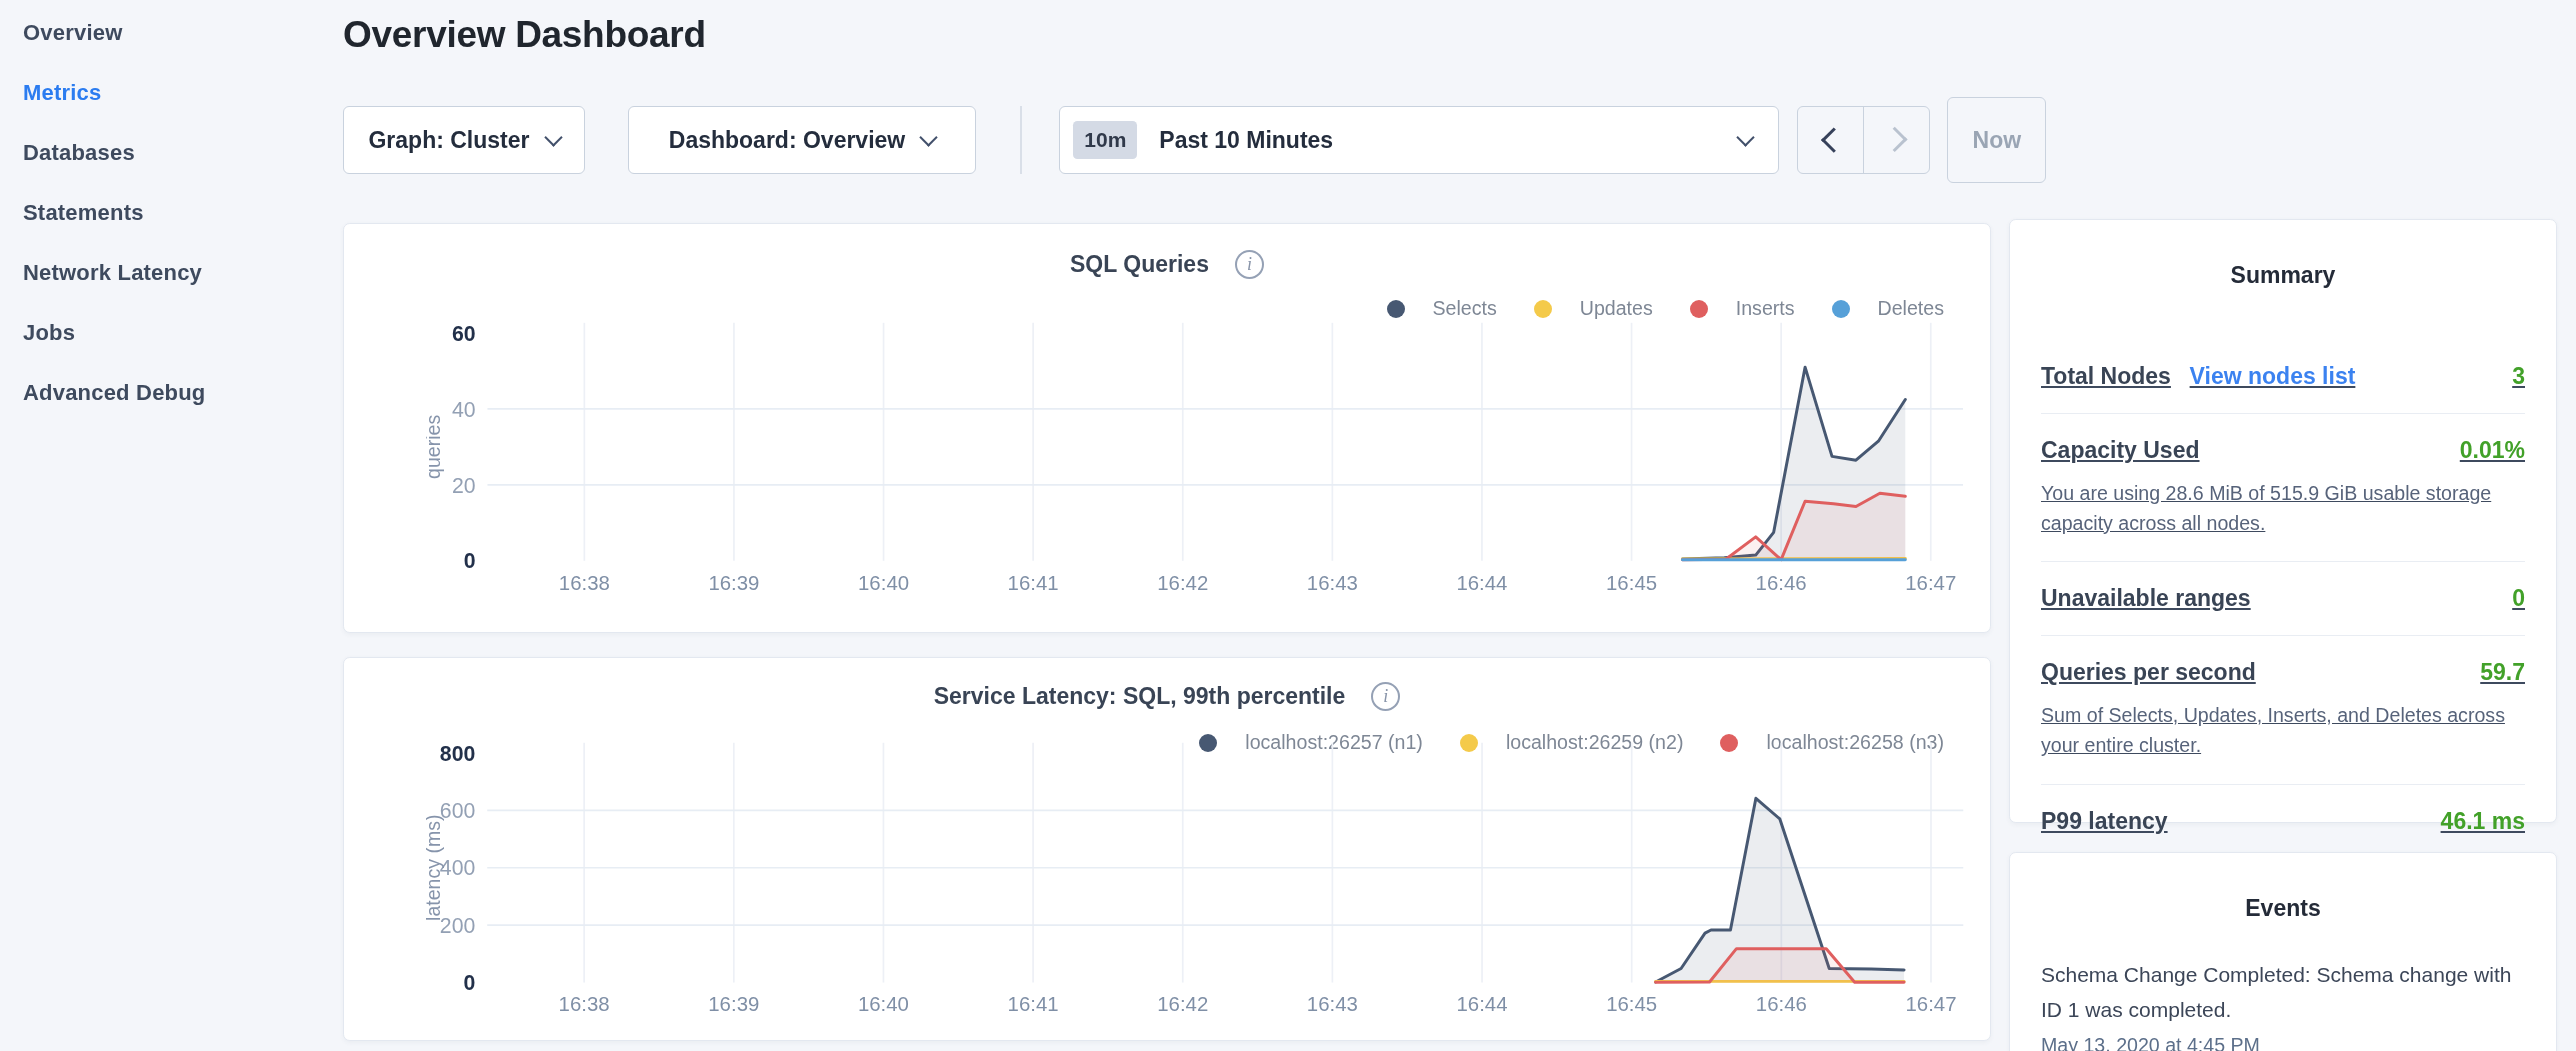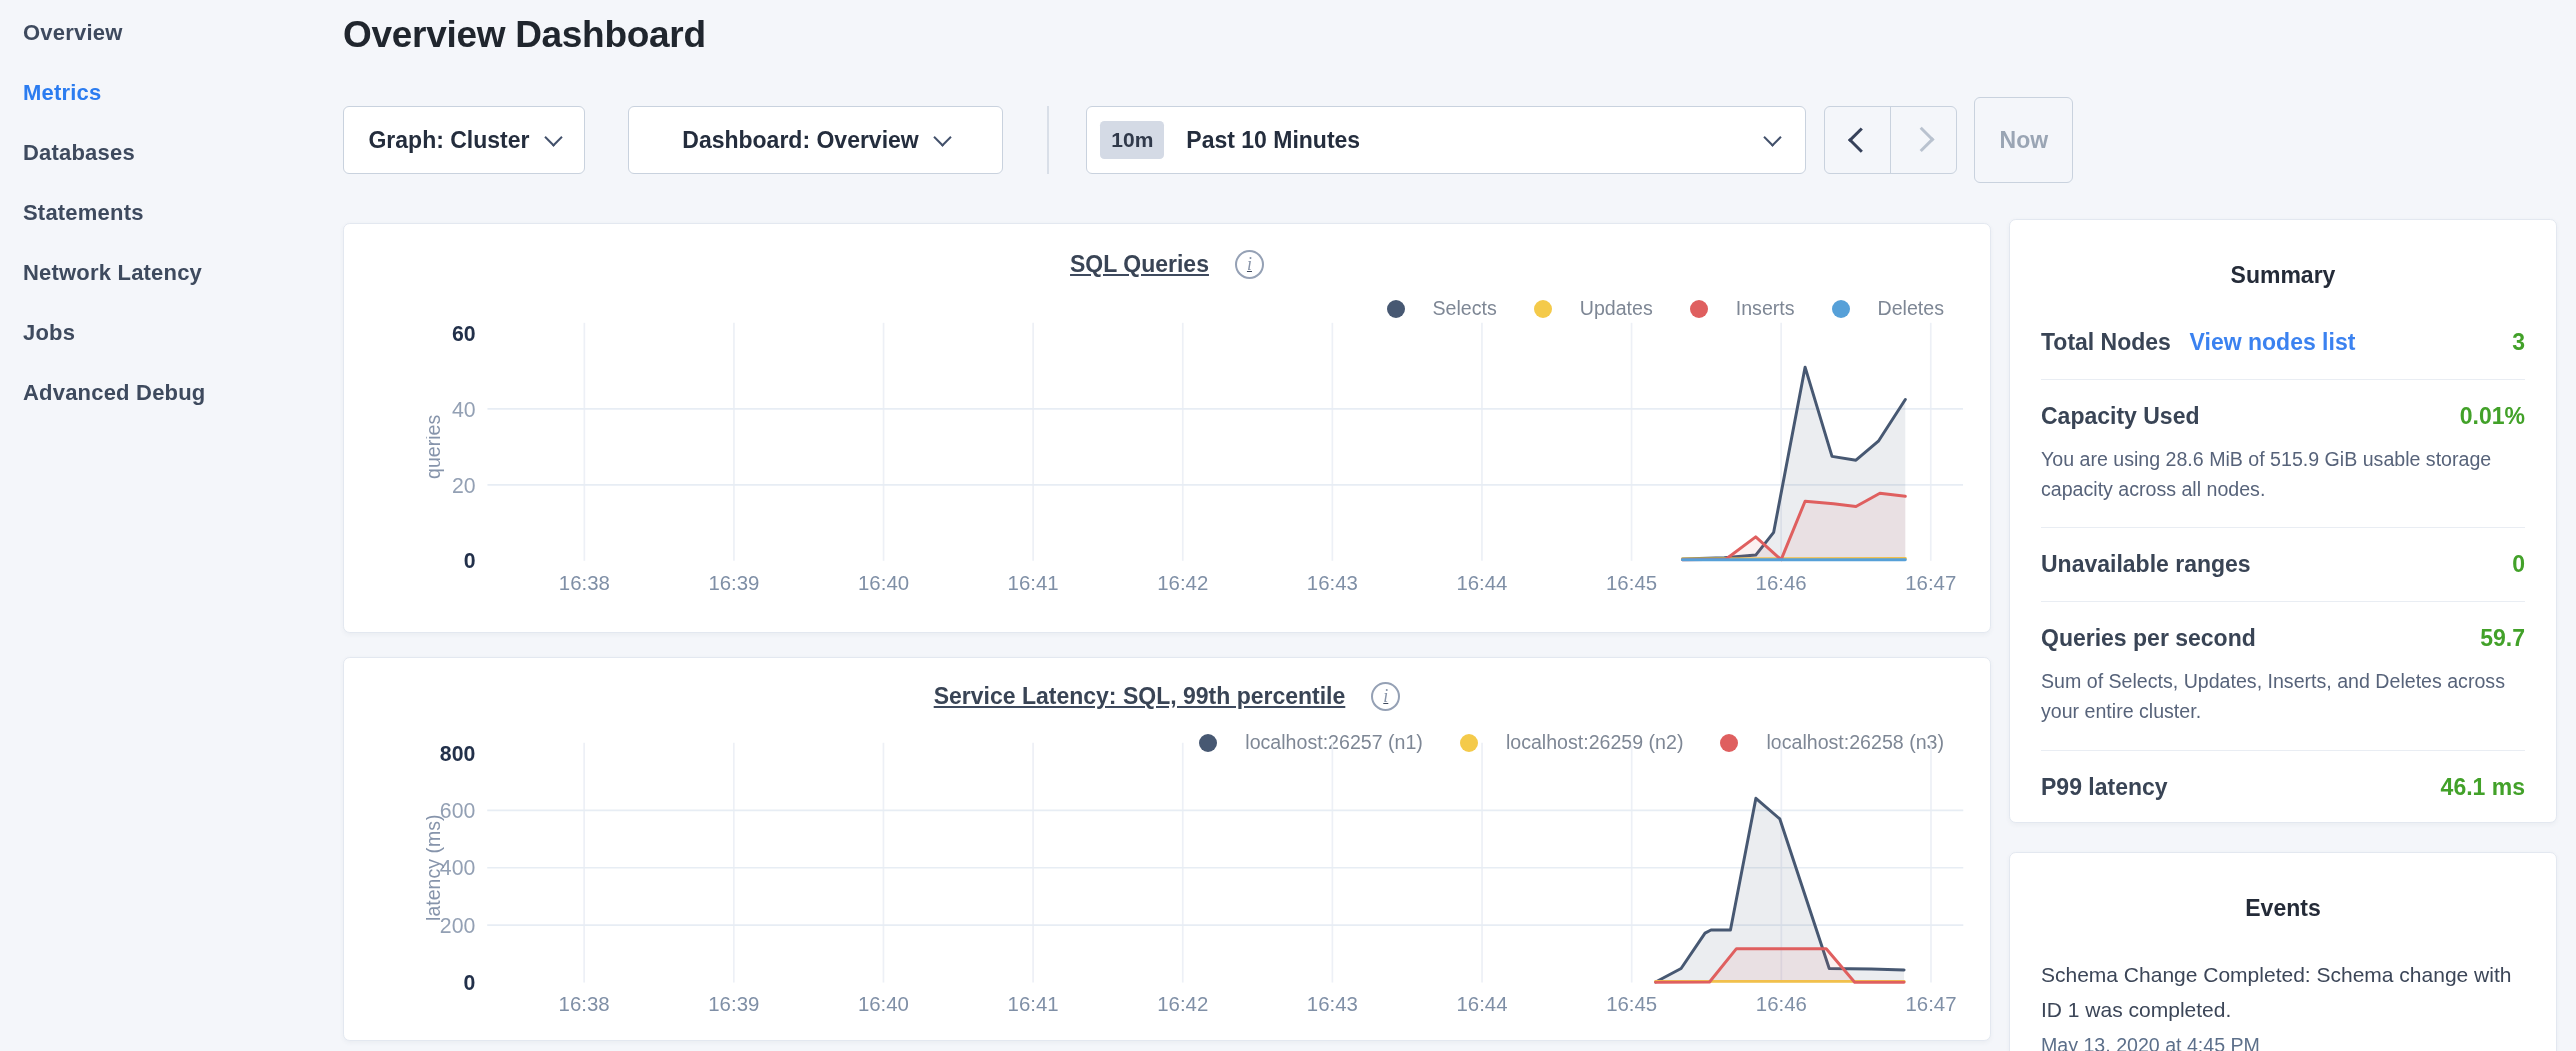--- a/index.html
+++ b/index.html
@@ -21,21 +21,21 @@
     position:absolute;left:343px;top:13.6px;margin:0;
     font-size:37px;font-weight:700;color:#20262e;letter-spacing:-0.3px;
   }
   .controls{position:absolute;left:343px;top:106px;display:flex;align-items:center;height:68px;}
   .dd-btn{
     height:68px;box-sizing:border-box;border:1.7px solid #c9d2de;border-radius:6px;
     background:#fff;display:flex;align-items:center;justify-content:center;gap:17px;
     font-size:23px;font-weight:700;color:#242d3d;cursor:pointer;
   }
   .dd-graph{width:242px;text-align:right;}
-  .dd-dash{width:375px;margin-left:43px;}
+  .dd-dash{width:348px;margin-left:43px;}
   .v-divider{width:1.7px;height:68px;background:#d9dfe8;margin-left:44px;}
   .time-sel{
     margin-left:37px;width:720px;height:68px;box-sizing:border-box;
     border:1.7px solid #c9d2de;border-radius:6px;background:#fff;
     display:flex;align-items:center;padding:0 25.5px 0 13.6px;cursor:pointer;
   }
   .badge{
     background:#d4dae5;border-radius:4.3px;padding:6.8px 11px;
     font-size:21px;font-weight:700;color:#30394a;
   }
@@ -59,21 +59,21 @@
     font-size:23px;font-weight:700;color:#9aa5b4;background:transparent;cursor:default;
   }
   
   .chart-card{
     position:absolute;left:343px;width:1648px;box-sizing:border-box;
     background:#fff;border:1.7px solid #e3e8f0;border-radius:6.8px;
     box-shadow:0 1.7px 4.3px rgba(60,75,100,.05);
   }
   #card-sql{top:223px;height:410px;}
   #card-latency{top:657px;height:384px;}
-  .chart-title-row{display:flex;justify-content:center;align-items:center;gap:26px;text-decoration:underline;}
+  .chart-title-row{display:flex;justify-content:center;align-items:center;gap:26px;}
   #card-sql .chart-title-row{margin-top:25.5px;}
   #card-latency .chart-title-row{margin-top:24px;}
   .chart-title{font-size:23px;font-weight:700;color:#394455;}
   .info-icon{
     width:29px;height:29px;box-sizing:border-box;border:2.1px solid #95a1b5;border-radius:50%;
     color:#8793a8;display:flex;align-items:center;justify-content:center;
     font-size:18px;font-style:italic;font-family:"Liberation Serif",serif;cursor:pointer;
   }
   .info-icon::before{content:"i";}
   .legend{position:absolute;right:46px;top:73px;display:flex;gap:37px;}
@@ -85,21 +85,21 @@
   svg text{font-family:"Liberation Sans",sans-serif;}
   
   .side-card{
     position:absolute;left:2009px;width:548px;box-sizing:border-box;
     background:#fff;border:1.7px solid #e3e8f0;border-radius:6.8px;
     box-shadow:0 1.7px 4.3px rgba(60,75,100,.05);padding:34px 31px 36px 31px;
   }
   #card-summary{top:219px;height:604px;}
   #card-events{top:852px;height:272px;}
   .side-card-title{text-align:center;font-size:23px;font-weight:700;color:#242b38;margin:8px;}
-  .sum-rows{margin-top:40px;}
+  .sum-rows{margin-top:74px;text-decoration:underline;}
   .sum-row{padding:23px 0;}
   .sum-row + .sum-row{border-top:1.7px solid #e9edf3;}
   .sum-row:first-child{padding-top:0;}
   .sum-line{display:flex;align-items:baseline;}
   .sum-label{font-size:23px;font-weight:700;color:#394455;}
   .sum-link{font-size:23px;font-weight:700;color:#3b82f0;margin-left:18.7px;text-decoration:none;cursor:pointer;}
   .sum-value{margin-left:auto;font-size:23px;font-weight:700;color:#42a129;}
   .sum-desc{margin:13.6px 0 0 0;font-size:19.6px;line-height:1.55;color:#57637a;}
   .event-msg{margin:36px 0 0 0;font-size:21px;line-height:1.65;color:#3c4658;}
   .event-time{margin:6.8px 0 0 0;font-size:19.6px;color:#5c6f8a;}

